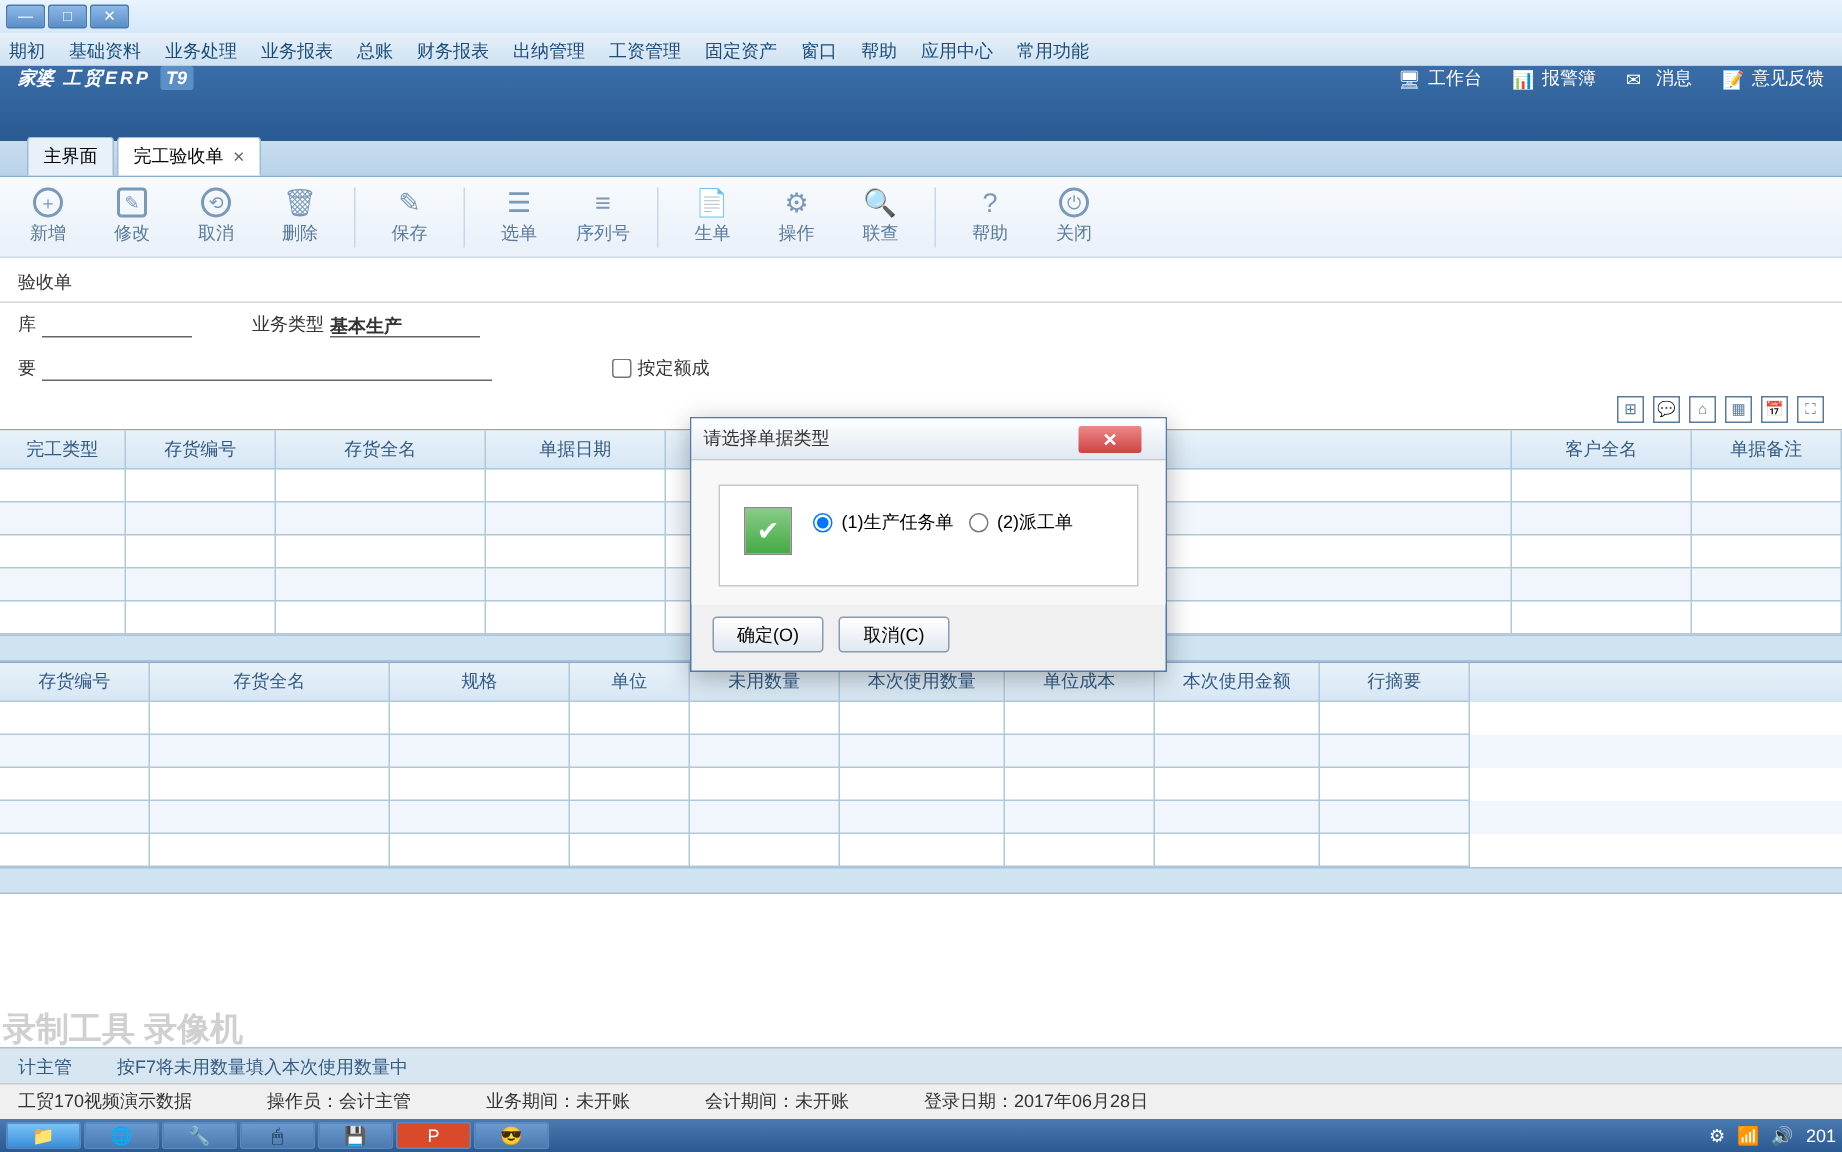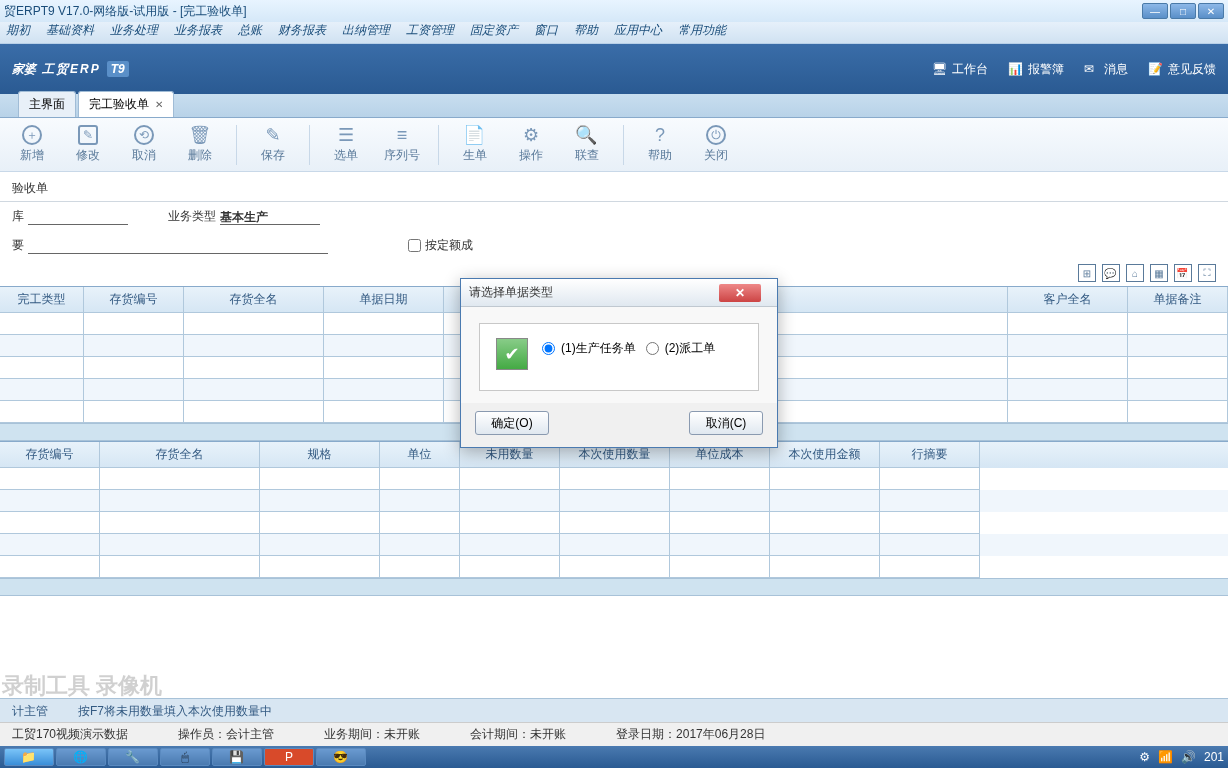--- a/index.html
+++ b/index.html
@@ -2,24 +2,24 @@
 <html><head>
 <meta charset="utf-8">
 <style>
 * { margin: 0; padding: 0; box-sizing: border-box; font-family: "Microsoft YaHei", sans-serif; font-size: 12px; }
 body { background: #fff; width: 1228px; height: 768px; overflow: hidden; position: relative; }
 
 .titlebar { height: 22px; background: linear-gradient(#e8f4ff, #d5e8f8); display: flex; align-items: center; padding: 0 4px; color: #1a4d7a; justify-content: space-between; }
 .titlebar .wc { display: flex; gap: 2px; }
 .titlebar .wc div { width: 26px; height: 16px; background: linear-gradient(#8db8e8, #5a8fc8); border: 1px solid #4a7aa8; border-radius: 2px; display: flex; align-items: center; justify-content: center; color: #fff; font-size: 10px; }
 
-.menubar { height: 22px; background: linear-gradient(#e6f0fa, #d0e2f2); display: flex; align-items: flex-start; padding: 0 6px; gap: 16px; color: #1a4d7a; border-bottom: 1px solid #b8d0e8; font-style: italic; }
+.menubar { height: 22px; background: linear-gradient(#e6f0fa, #d0e2f2); display: flex; align-items: flex-end; padding: 0 6px; gap: 16px; color: #1a4d7a; border-bottom: 1px solid #b8d0e8; }
 .menubar span { cursor: pointer; }
 
-.brandbar { height: 50px; background: linear-gradient(#3a6da8, #2a5a92); display: flex; align-items: center; justify-content: space-between; padding: 0 12px; color: #fff; gap: 33px; }
+.brandbar { height: 50px; background: linear-gradient(#3a6da8, #2a5a92); display: flex; align-items: flex-start; justify-content: space-between; padding: 0 12px; color: #fff; gap: 33px; }
 .brand-logo { font-size: 22px; font-weight: bold; font-style: italic; display: flex; align-items: baseline; gap: 6px; }
 .brand-logo .sub { font-size: 12px; letter-spacing: 2px; }
 .brand-logo .t9 { font-size: 12px; background: #5a8fc8; padding: 1px 4px; border-radius: 2px; }
 .brand-right { display: flex; gap: 20px; }
 .brand-right .bi { display: flex; align-items: center; gap: 4px; cursor: pointer; font-size: 13px; }
 .brand-right .ico { width: 16px; height: 14px; display: inline-block; }
 
 .tabbar { height: 24px; background: linear-gradient(#c8deef, #b8d2e8); display: flex; align-items: flex-end; padding-left: 18px; border-bottom: 1px solid #88aacb; }
 .tab { padding: 4px 10px; background: #e8f0f8; border: 1px solid #a0bcd6; border-bottom: none; margin-right: 2px; border-radius: 3px 3px 0 0; display: flex; align-items: center; gap: 6px; }
 .tab.active { background: #fff; }
@@ -67,30 +67,29 @@
 
 .modal-overlay { position: absolute; top: 0; left: 0; right: 0; bottom: 0; display: flex; align-items: flex-start; justify-content: center; z-index: 100; }
 .modal { position: absolute; top: 278px; left: 460px; width: 318px; background: #f0f0f0; border: 1px solid #4a7ab0; box-shadow: 0 4px 16px rgba(0,0,0,.3); }
 .modal-title { height: 28px; background: linear-gradient(#fff, #e0e8f0); display: flex; align-items: center; justify-content: space-between; padding: 0 12px 0 8px; color: #333; border-bottom: 1px solid #c0c8d0; }
 .modal-close { width: 42px; height: 18px; background: linear-gradient(#e88, #c44); color: #fff; display: flex; align-items: center; justify-content: center; border-radius: 2px; cursor: pointer; margin-right: 4px; font-weight: bold; }
 .modal-body { padding: 16px 18px 12px; background: #f8f8f8; }
 .modal-inner { border: 1px solid #c8c8c8; background: #fff; padding: 14px 16px 20px; display: flex; gap: 14px; align-items: flex-start; }
 .modal-icon { width: 32px; height: 32px; background: linear-gradient(#8c8, #4a4); display: flex; align-items: center; justify-content: center; color: #fff; font-size: 18px; border: 1px solid #888; }
 .modal-opts { display: flex; flex-direction: row; gap: 10px; padding-top: 2px; }
 .modal-opts label { display: flex; align-items: center; gap: 6px; cursor: pointer; }
-.modal-btns { display: flex; justify-content: space-between; gap: 10px; padding: 8px 14px 12px; }
+.modal-btns { display: flex; justify-content: flex-start; gap: 10px; padding: 8px 14px 12px; }
 .modal-btns button { width: 74px; height: 24px; background: linear-gradient(#fff, #e0e8f0); border: 1px solid #8a9ab0; border-radius: 3px; cursor: pointer; font-size: 12px; }
 
 .watermark { position: absolute; left: 2px; bottom: 70px; color: rgba(120,120,120,.35); font-size: 22px; font-weight: bold; line-height: 1.1; pointer-events: none; }
 </style>
 </head>
 <body>
 
 <div class="titlebar">
-  <span>贸ERPT9 V17.0-网络版-试用版 - [完工验收单]</span>
   <div class="wc">
     <div>—</div>
     <div>□</div>
     <div>✕</div>
   </div>
 </div>
 
 <div class="menubar">
   <span>期初</span>
   <span>基础资料</span>

